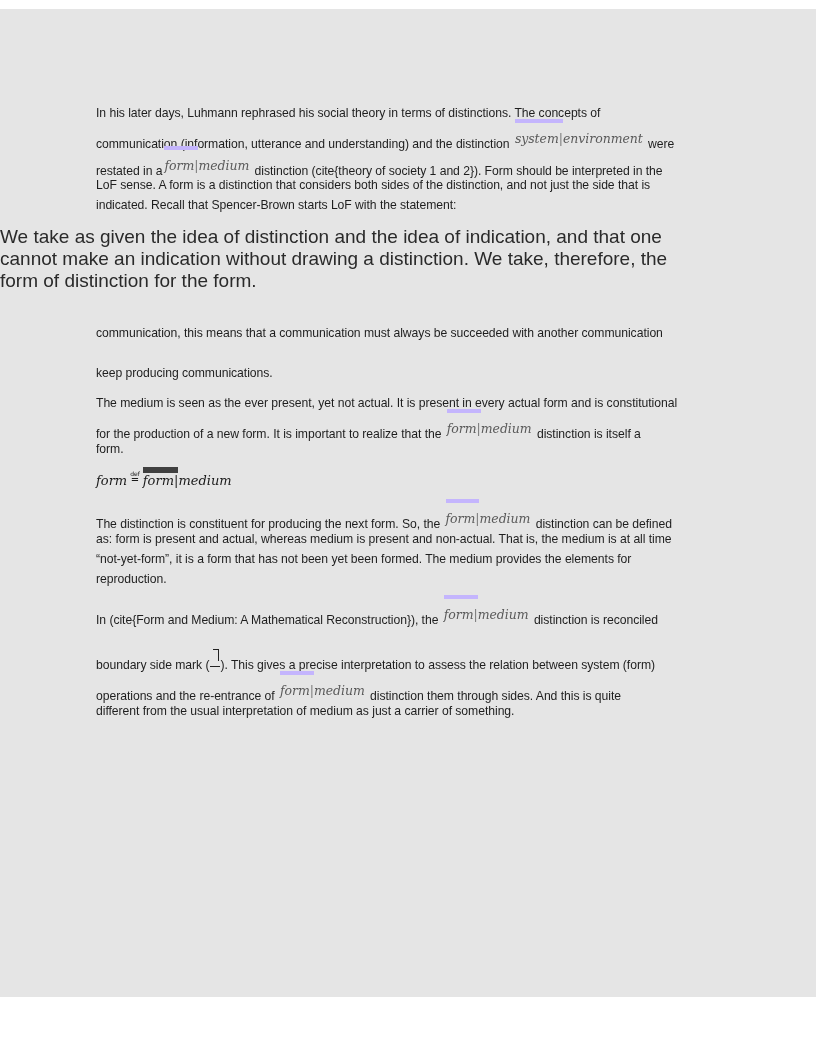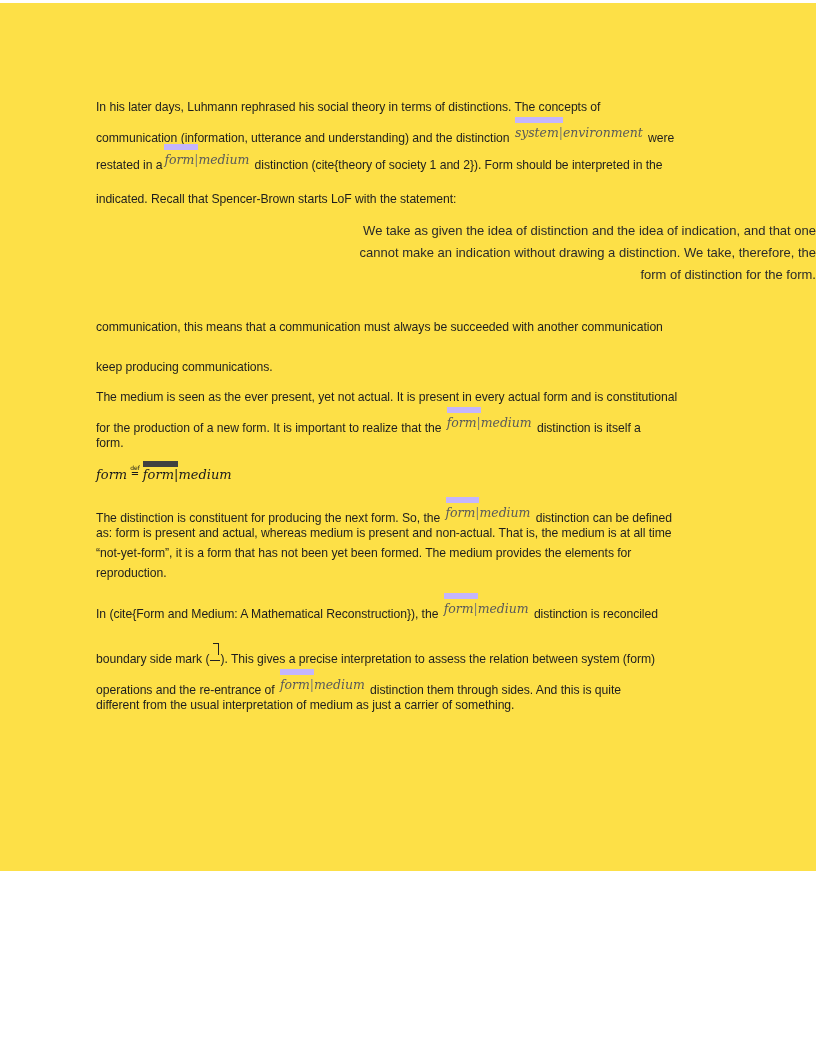--- a/index.html
+++ b/index.html
@@ -1,35 +1,35 @@
 <!DOCTYPE html>
 <html><head>
   <meta charset="utf-8">
   <style>
     html, body { margin: 0; padding: 0; background: #ffffff; }
     body {
       width: 816px; height: 1056px; position: relative; overflow: hidden;
       font-family: "Liberation Sans", sans-serif; color: #1a1a1a;
     }
-    .page { position: absolute; left: 0; top: 3px; width: 816px; height: 868px; background: #fde047; }
+    .page { position: absolute; left: 0; top: 9px; width: 816px; height: 988px; background: #e5e5e5; }
     .line {
       position: absolute; left: 96px; white-space: nowrap;
       font-size: 12.2px; line-height: 16px; color: #1e1e1e;
       letter-spacing: -0.05px;
     }
     .quote-line {
-      position: absolute; left: 0; width: 816px; text-align: right; white-space: nowrap;
-      font-size: 13px; line-height: 18px; color: #2a2a2a;
+      position: absolute; left: 0; width: 816px; text-align: left; white-space: nowrap;
+      font-size: 19px; line-height: 18px; color: #2a2a2a;
     }
     .math {
       display: inline-block; position: relative;
       font-family: "DejaVu Serif", "Liberation Serif", serif; font-style: italic;
       color: #5a5a5a; font-size: 12.5px; vertical-align: 5px; padding: 0 2px;
     }
-    .math .ovl { border-top: 6px solid #c4b5fd; padding-top: 2px; }
+    .math .ovl { border-top: 4px solid #c4b5fd; padding-top: 8px; }
     .math .bar { font-style: normal; color: #777; }
     .math-eq {
       position: absolute; left: 96px; top: 462px;
       font-family: "DejaVu Serif", "Liberation Serif", serif; font-style: italic;
       font-size: 13px; color: #1a1a1a; white-space: nowrap;
     }
     .math-eq .def { font-style: normal; font-size: 9px; vertical-align: 2px; margin: 0 3px; font-family: "DejaVu Sans", sans-serif; }
     .math-eq .ovl { border-top: 6px solid #404040; }
     .math-eq .bar { font-style: normal; }
     .mark-glyph {
@@ -47,20 +47,21 @@
   <div class="line" style="top:96px">In his later days, Luhmann rephrased his social theory in terms of distinctions.  The concepts of</div>
   <div class="line" style="top:122px">
     <span>communication (information,  utterance and understanding) and the distinction</span>
     <span class="math"><span class="ovl"><span>system</span><span class="bar">|</span></span><span>environment</span></span>
     <span>were</span>
   </div>
   <div class="line" style="top:149px">
     <span>restated in a</span><span class="math"><span class="ovl"><span>form</span><span class="bar">|</span></span><span>medium</span></span>
     <span>distinction (cite{theory of society 1 and 2}). Form should  be interpreted in the</span>
   </div>
+  <div class="line" style="top:168px">LoF sense.  A form is a distinction that considers  both sides of the distinction,  and not just the side that is</div>
   <div class="line" style="top:188px">indicated. Recall that Spencer-Brown starts LoF with the statement:</div>
 
   <div class="quote-line" style="top:219px">We take as given the idea of distinction and the idea of indication, and that one</div>
   <div class="quote-line" style="top:241px">cannot make an indication without drawing a distinction. We take, therefore, the</div>
   <div class="quote-line" style="top:263px">form of distinction for the form.</div>
 
   <div class="line" style="top:316px">communication,  this means that a communication must always be succeeded with another communication</div>
   <div class="line" style="top:356px">keep producing communications.</div>
 
   <div class="line" style="top:386px">The medium is seen as the ever present,  yet not actual. It is present in every actual form and is constitutional</div>

